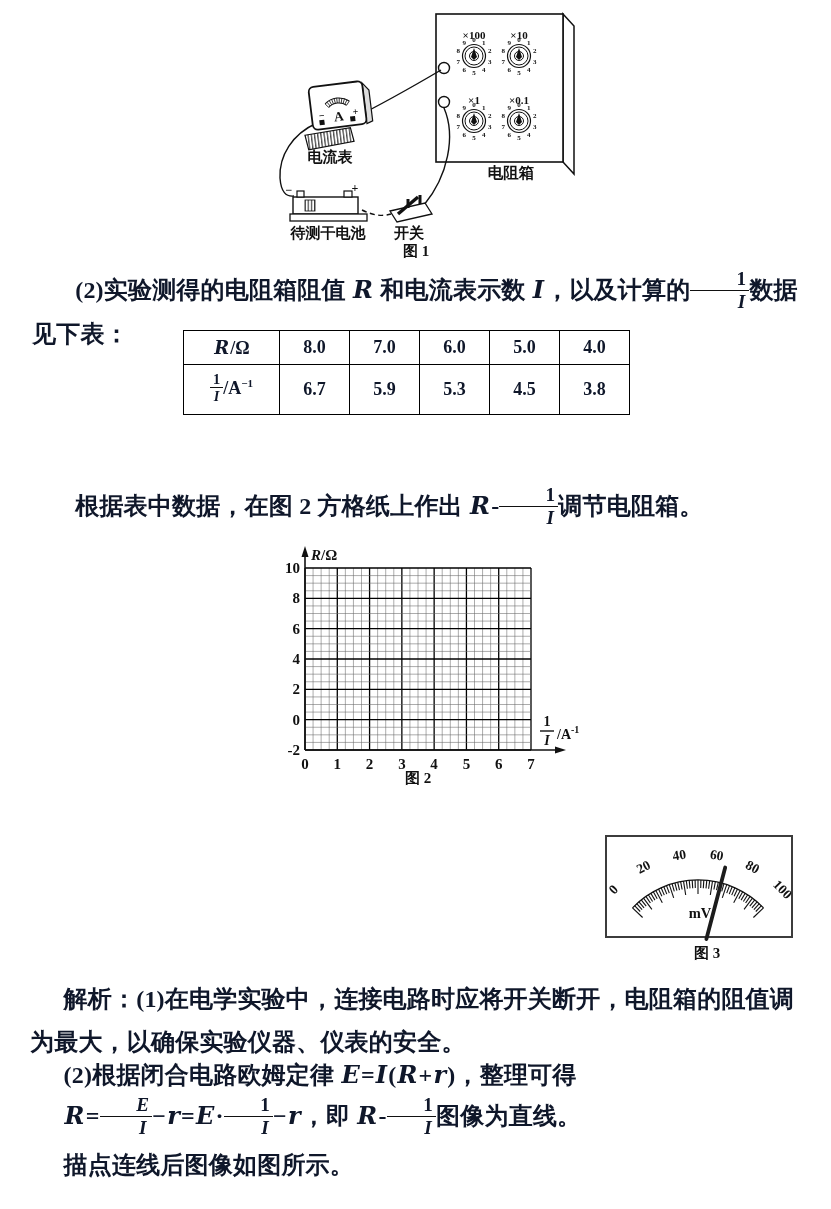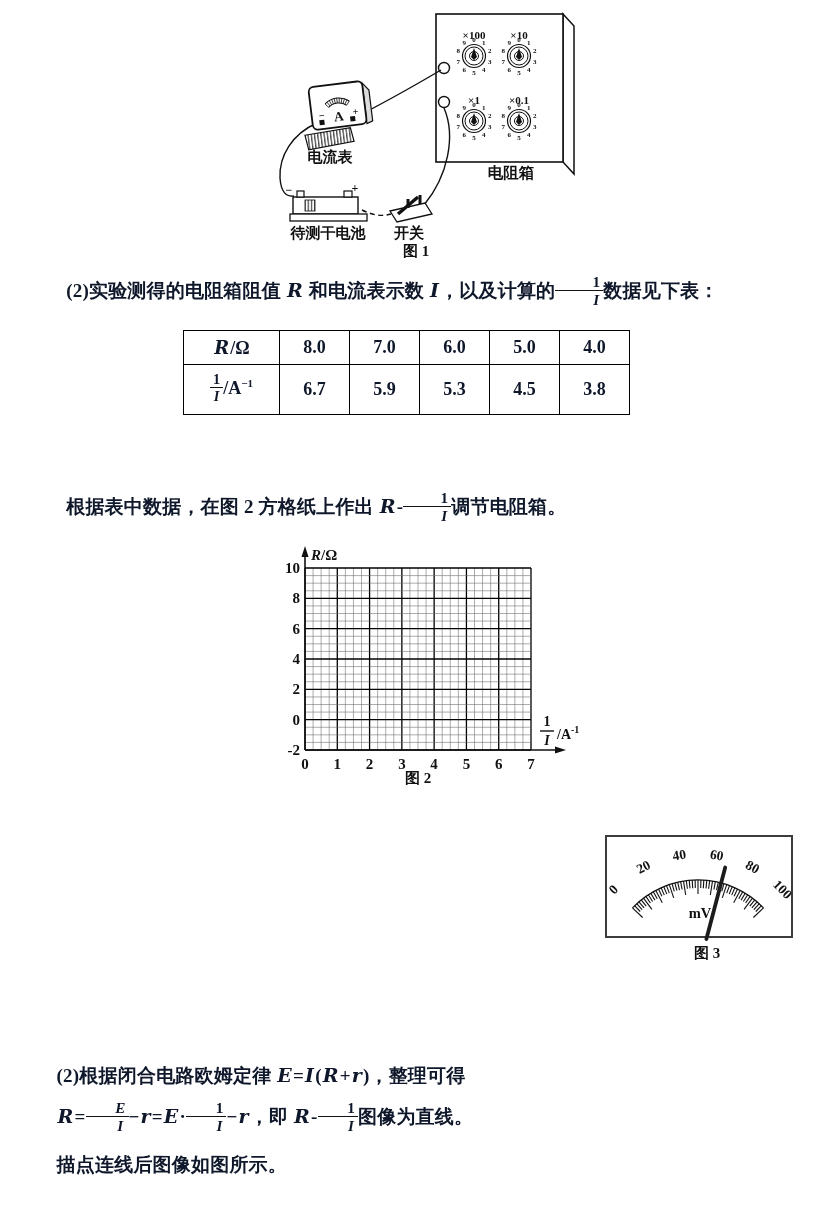--- a/index.html
+++ b/index.html
@@ -1,19 +1,19 @@
 <!DOCTYPE html>
 <html><head>
 <meta charset="utf-8">
 <style>
   *{box-sizing:border-box}
   body{margin:0;background:#fff}
   .page{position:relative;width:831px;height:1209px;background:#fff;overflow:hidden;
         font-family:"Liberation Serif","DejaVu Serif",serif;color:#0f172a}
-  .para{position:absolute;margin:0;font-weight:700;font-size:19px;line-height:40px;letter-spacing:.2px}
+  .para{position:absolute;margin:0;font-weight:700;font-size:24px;line-height:40px;letter-spacing:.2px}
   i.v{font-style:italic;padding:0 1px;font-family:"DejaVu Serif",serif}
   .frac{display:inline-block;vertical-align:middle;text-align:center;font-size:.8em;line-height:1.12;transform:translateY(-2px)}
   .frac .num{display:block;border-bottom:1.6px solid #111;padding:0 3px}
   .frac .den{display:block;padding:0 3px}
   .it{font-style:italic}
   .blank{display:inline-block;width:60px;height:14px;border-bottom:1.8px solid #111;margin:0 1px}
   .dtable{position:absolute;left:183px;top:330px;border-collapse:collapse;table-layout:fixed}
   .dtable td{border:1.7px solid #000;text-align:center;vertical-align:middle;font-weight:700;font-size:18px;padding:0}
   .dtable tr.r1 td,.dtable tr.r2 td{height:34px}
   .dtable tr.r3 td{height:50px}
@@ -350,20 +350,21 @@
         <text x="0" y="0" text-anchor="middle" font-size="13.5" transform="translate(75.9,25.5) rotate(-9.2)">40</text>
         <text x="0" y="0" text-anchor="middle" font-size="13.5" transform="translate(112.1,25.5) rotate(9.2)">60</text>
         <text x="0" y="0" text-anchor="middle" font-size="13.5" transform="translate(146.4,36.9) rotate(27.6)">80</text>
         <text x="0" y="0" text-anchor="middle" font-size="13.5" transform="translate(175.3,58.5) rotate(46.0)">100</text>
       </g>
     <text x="96" y="84" text-anchor="middle" font-size="14.5">mV</text>
     <line id="fig3-needle" stroke="#1c1c1c" stroke-width="3.8" stroke-linecap="round" x1="102.4" y1="105.1" x2="121.2" y2="33.5"></line>
     <text x="103" y="124" text-anchor="middle" font-size="15">图 3</text>
   </svg>
 
+  <p class="para" id="sol1" style="left:30px;top:978px;width:776px;text-indent:1.4em;line-height:43px"><span>解析：(1)在电学实验中，连接电路时应将开关断开，电阻箱的阻值调为最大，以确保实验仪器、仪表的安全。</span></p>
 
   <p class="para" id="sol2" style="left:30px;top:1056px;width:776px;text-indent:1.4em;line-height:38px"><span>(2)根据闭合电路欧姆定律 </span><i class="v">E</i><span>=</span><i class="v">I</i><span>(</span><i class="v">R</i><span>+</span><i class="v">r</i><span>)，整理可得</span></p>
 
   <p class="para" id="formula" style="left:30px;top:1090px;width:776px;text-indent:1.4em;line-height:52px"><i class="v">R</i><span>=</span><span class="frac"><span class="num it">E</span><span class="den it">I</span></span><span>−</span><i class="v">r</i><span>=</span><i class="v">E</i><span>·</span><span class="frac"><span class="num">1</span><span class="den it">I</span></span><span>−</span><i class="v">r</i><span>，即 </span><i class="v">R</i><span>-</span><span class="frac"><span class="num">1</span><span class="den it">I</span></span><span>图像为直线。</span></p>
 
   <p class="para" id="sol4" style="left:30px;top:1146px;width:776px;text-indent:1.4em;line-height:38px"><span>描点连线后图像如图所示。</span></p>
 
 </div>
 
 </body></html>

